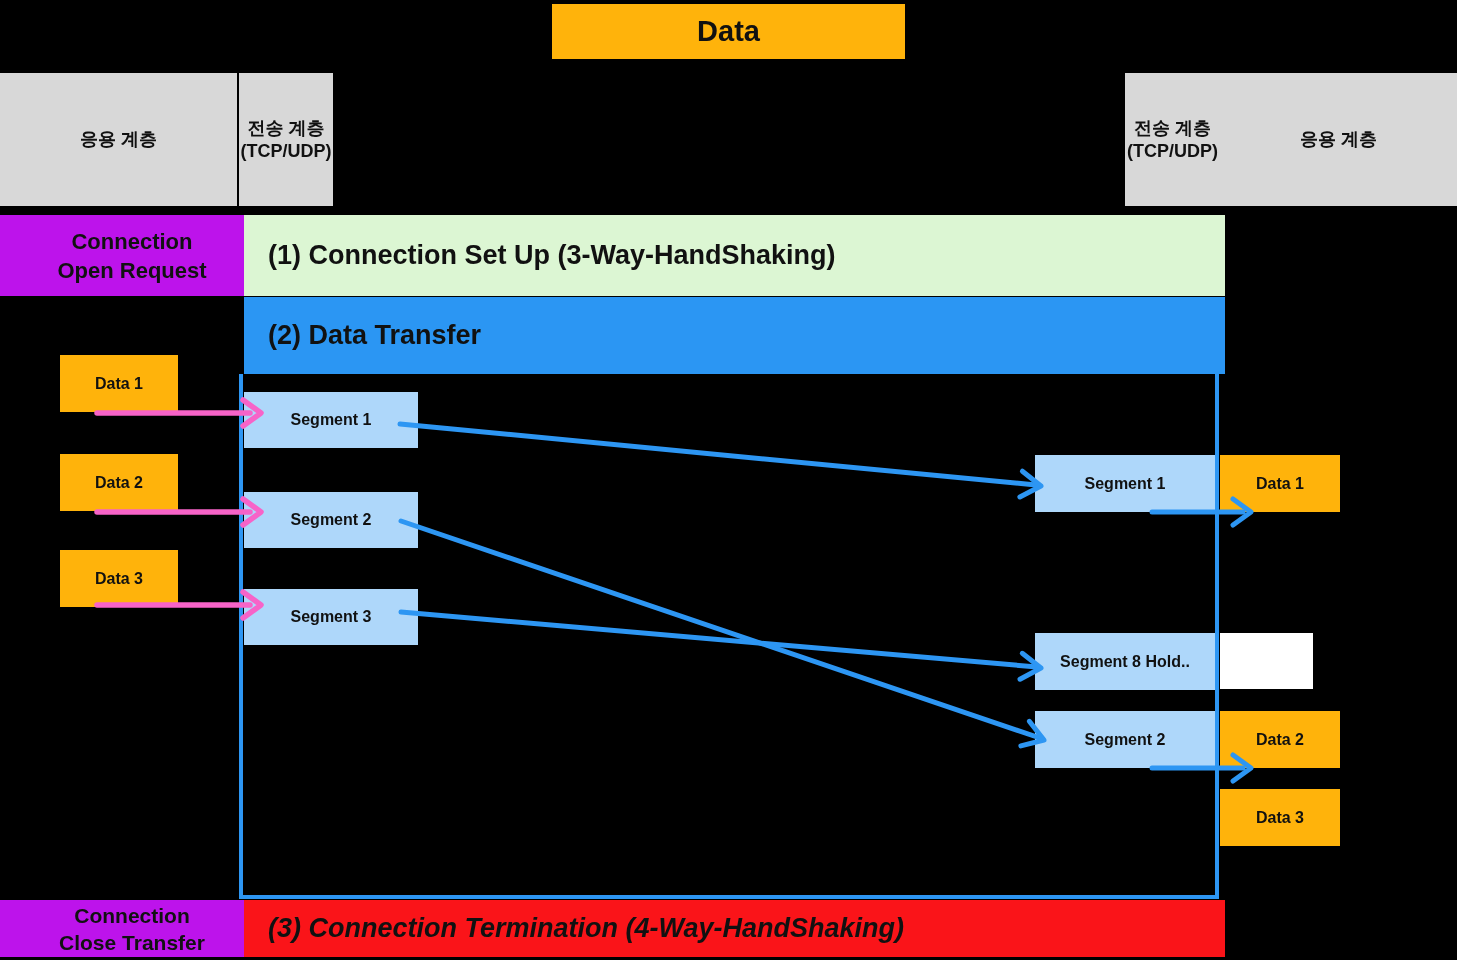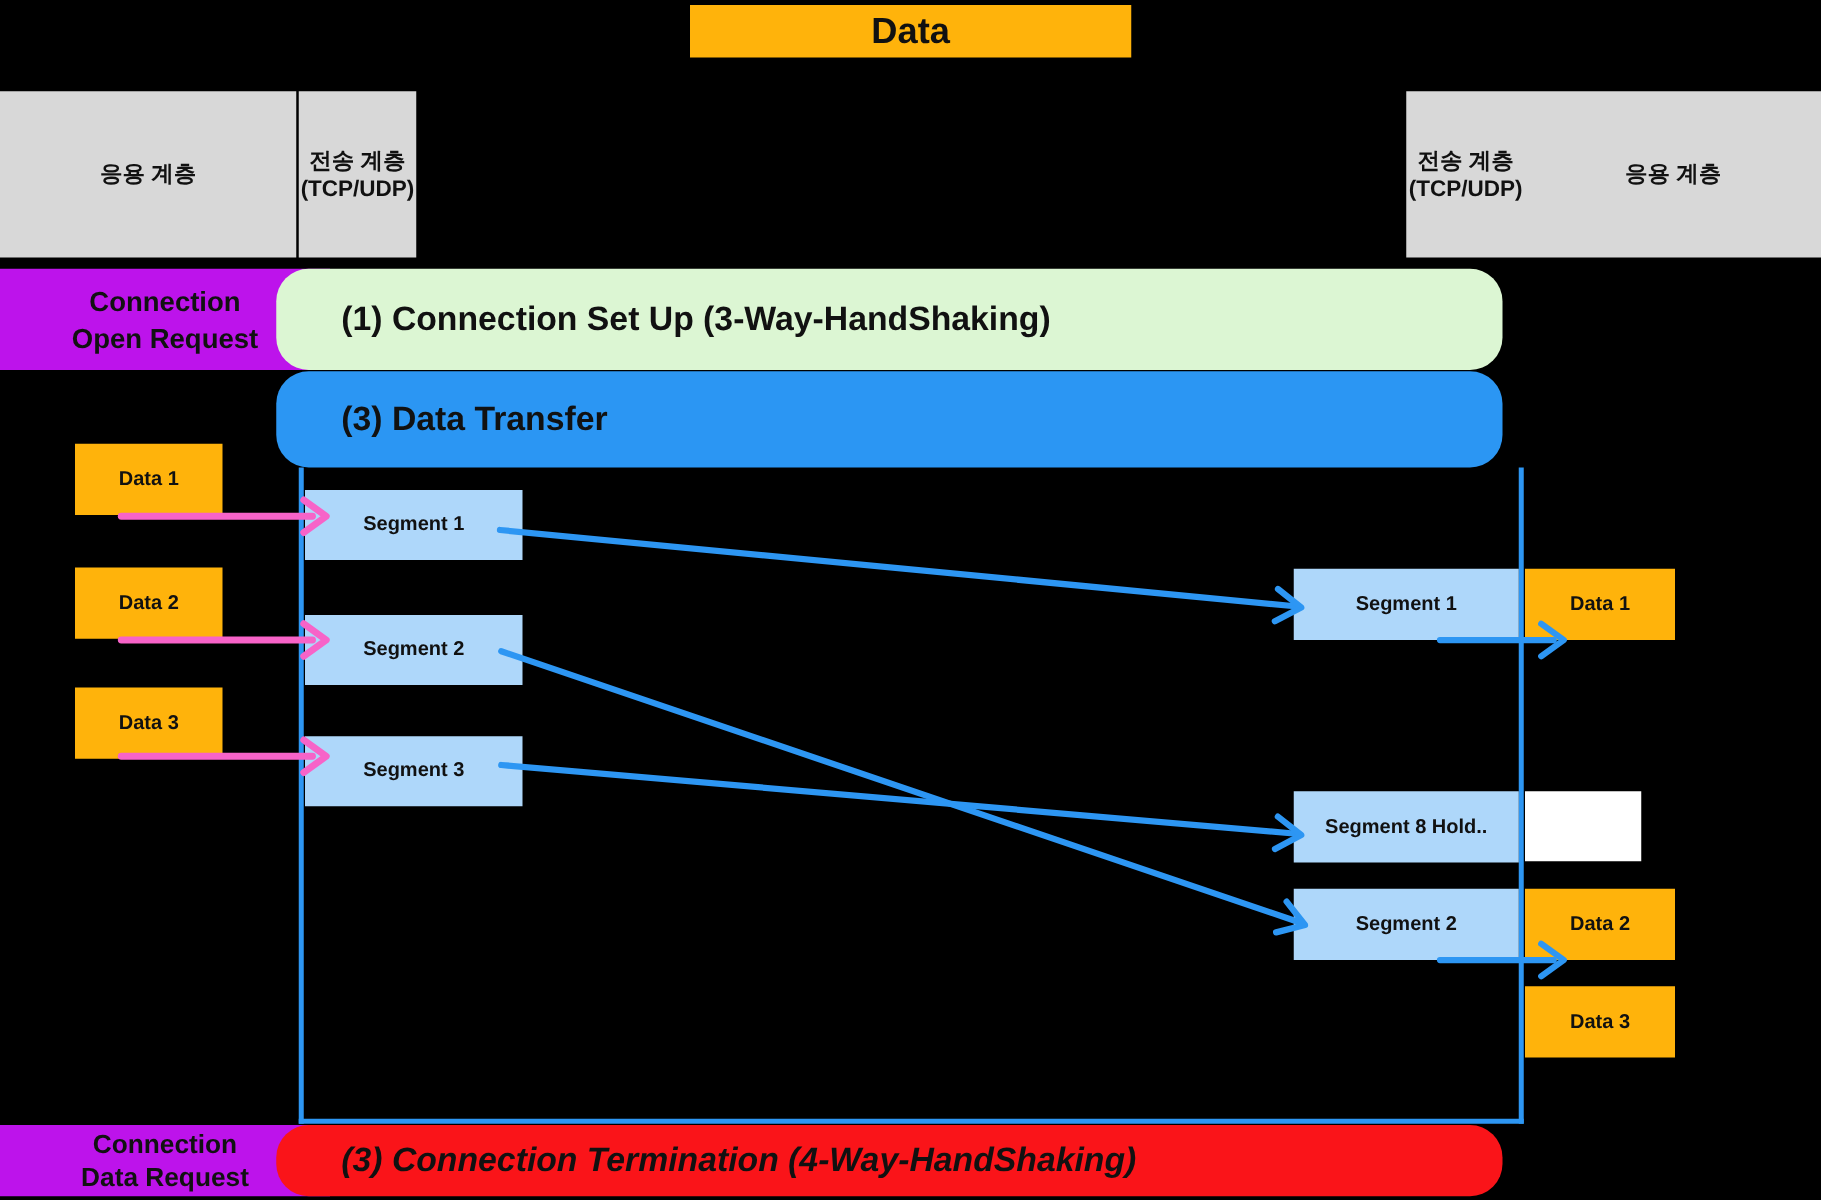--- a/index.html
+++ b/index.html
@@ -11,34 +11,34 @@
   html,body{width:1457px;height:960px;}
   body{
     position:relative;background:var(--background);
     font-family:"Liberation Sans", sans-serif;font-weight:700;color:var(--text);
     overflow:hidden;
   }
   .abs{position:absolute;}
   .center{display:flex;align-items:center;justify-content:center;text-align:center;}
   .vcenter{display:flex;align-items:center;}
 
-  .title-box{left:552px;top:4px;width:353px;height:42px;background:var(--orange);font-size:29px;}
+  .title-box{left:552px;top:4px;width:353px;height:55px;background:var(--orange);font-size:29px;}
 
   .hdr{background:var(--gray-header);top:73px;height:133px;font-size:18px;line-height:23px;}
   .hdr-left-app{left:0;width:237px;}
   .hdr-left-transport{left:239px;width:94px;}
   .hdr-right{left:1125px;width:332px;}
   .hdr-right .transport{position:absolute;left:0;top:0;width:95px;height:100%;display:flex;align-items:center;justify-content:center;text-align:center;}
   .hdr-right .app{position:absolute;left:95px;top:0;width:237px;height:100%;display:flex;align-items:center;justify-content:center;text-align:center;}
 
   .purple-box{background:var(--purple);left:0;width:264px;font-size:22px;line-height:29px;}
   .open-req{top:215px;height:81px;}
   .close-req{top:900px;height:57px;font-size:21px;line-height:27px;}
 
-  .bar{left:221px;width:981px;padding-left:52px;font-size:27px;border-radius:26px;}
+  .bar{left:244px;width:981px;padding-left:24px;font-size:27px;}
   .bar-setup{top:215px;height:81px;background:var(--green);}
   .bar-transfer{top:297px;height:77px;background:var(--blue);}
   .bar-term{top:900px;height:57px;background:var(--red);font-style:italic;}
 
   .transfer-rect{left:239px;top:374px;width:980px;height:525px;
     border-left:4px solid var(--blue-arrow);border-right:4px solid var(--blue-arrow);
     border-bottom:4px solid var(--blue-arrow);}
 
   .data-box{background:var(--orange);width:118px;height:57px;font-size:16px;}
   .seg-box{background:var(--light-blue);font-size:16px;}
@@ -83,21 +83,21 @@
   <span>
     <span>Connection</span><br>
     <span>Open Request</span>
   </span>
 </div>
 <div class="abs vcenter bar bar-setup">
   <span>(1) Connection Set Up (3-Way-HandShaking)</span>
 </div>
 
 <div class="abs vcenter bar bar-transfer">
-  <span>(3) Data Transfer</span>
+  <span>(2) Data Transfer</span>
 </div>
 
 <div class="abs transfer-rect"></div>
 
 <div class="abs center data-box" style="left:60px;top:355px;">
   <span>Data 1</span>
 </div>
 <div class="abs center data-box" style="left:60px;top:454px;">
   <span>Data 2</span>
 </div>
@@ -132,21 +132,21 @@
 <div class="abs center data-box data-right" style="top:711px;">
   <span>Data 2</span>
 </div>
 <div class="abs center data-box data-right" style="top:789px;">
   <span>Data 3</span>
 </div>
 
 <div class="abs center purple-box close-req">
   <span>
     <span>Connection</span><br>
-    <span>Data Request</span>
+    <span>Close Transfer</span>
   </span>
 </div>
 <div class="abs vcenter bar bar-term">
   <span>(3) Connection Termination (4-Way-HandShaking)</span>
 </div>
 
 <svg class="abs arrows" viewBox="0 0 1457 960" xmlns="http://www.w3.org/2000/svg">
   <g>
     <line class="pink" x1="97" y1="413" x2="250" y2="413"></line>
     <polyline class="pink" points="243,400 261,413 243,426"></polyline>

